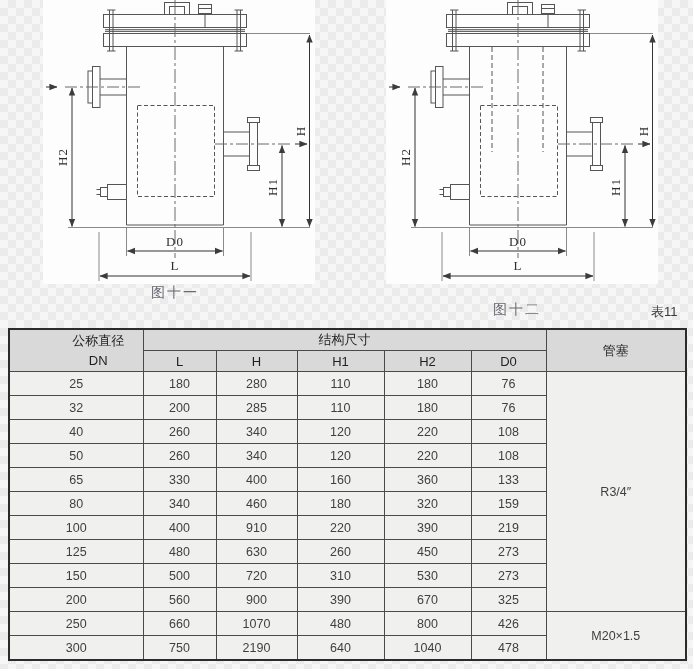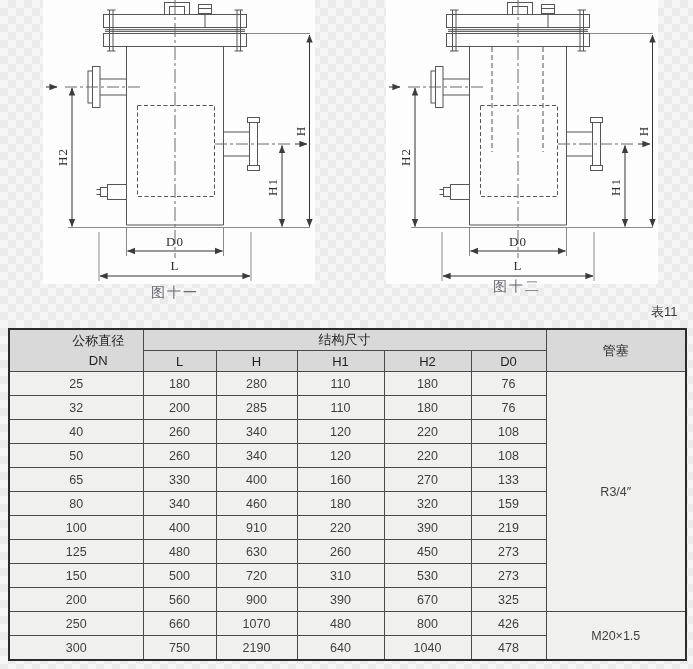--- a/index.html
+++ b/index.html
@@ -158,21 +158,21 @@
       </g>
     </svg>
     <span class="dimlabel vert" style="left:20px; top:157px;">H2</span>
     <span class="dimlabel vert" style="left:258px; top:131px;">H</span>
     <span class="dimlabel vert" style="left:230px; top:187px;">H1</span>
     <span class="dimlabel" style="left:132px; top:242px;">D0</span>
     <span class="dimlabel" style="left:132px; top:266px;">L</span>
   </div>
 
   <span class="fig-caption" style="left:175px; top:293px;text-align:right;">图十一</span>
-  <span class="fig-caption" style="left:517px; top:287px;">图十二</span>
+  <span class="fig-caption" style="left:517px; top:310px;">图十二</span>
 
   <span class="table-tag">表11</span>
 
   <table class="spec">
     <colgroup>
       <col style="width:134px">
         <col style="width:73px">
         <col style="width:81px">
       <col style="width:87px">
         <col style="width:87px">
@@ -228,21 +228,21 @@
         <td>340</td>
         <td>120</td>
         <td>220</td>
         <td>108</td>
       </tr>
       <tr>
         <td>65</td>
         <td>330</td>
         <td>400</td>
         <td>160</td>
-        <td>270</td>
+        <td>360</td>
         <td>133</td>
       </tr>
       <tr>
         <td>80</td>
         <td>340</td>
         <td>460</td>
         <td>180</td>
         <td>320</td>
         <td>159</td>
       </tr>

